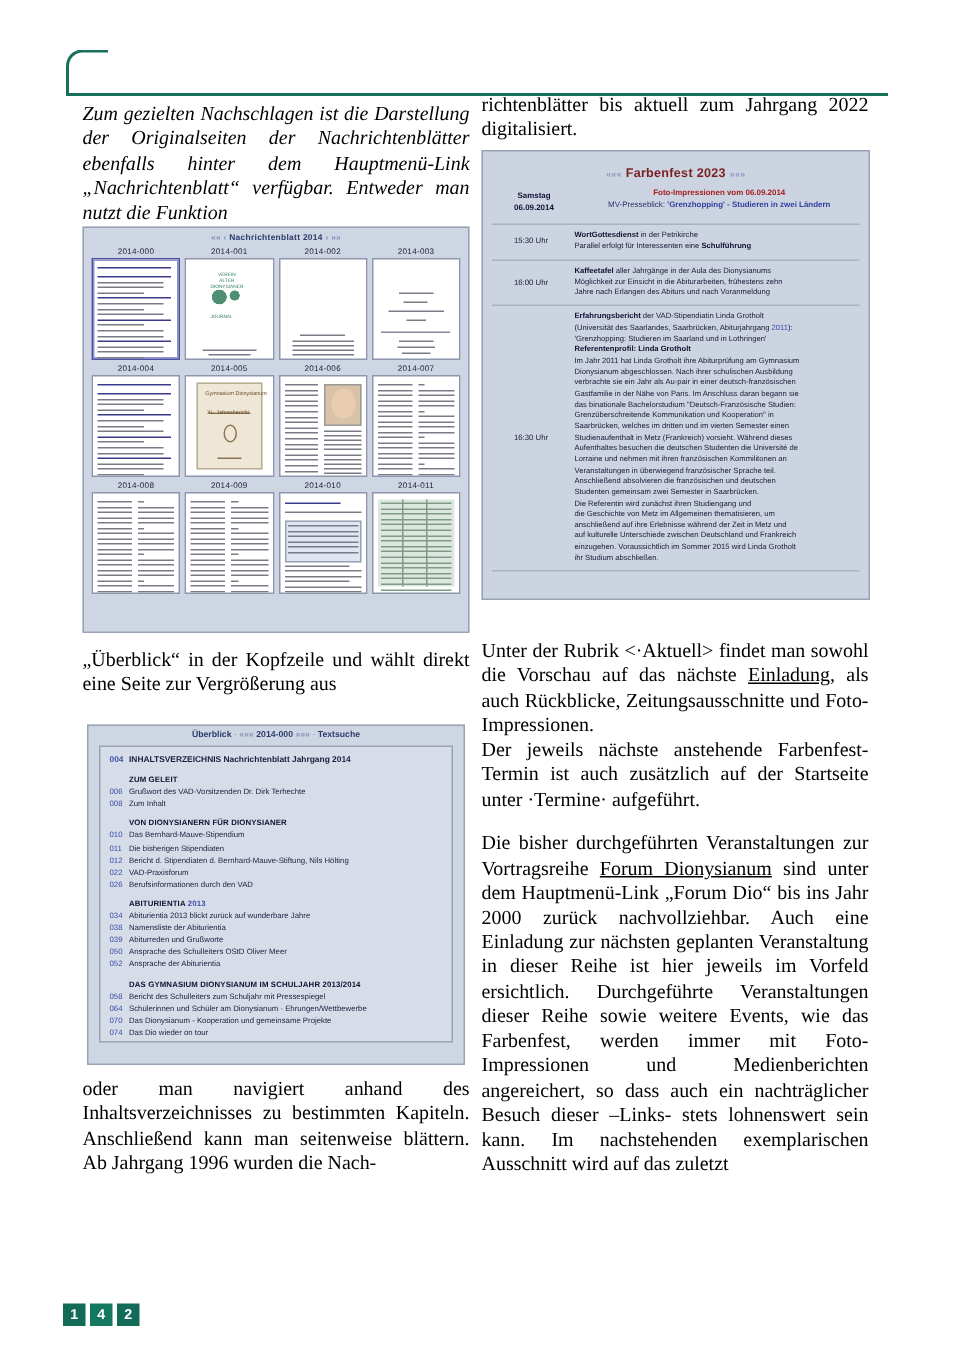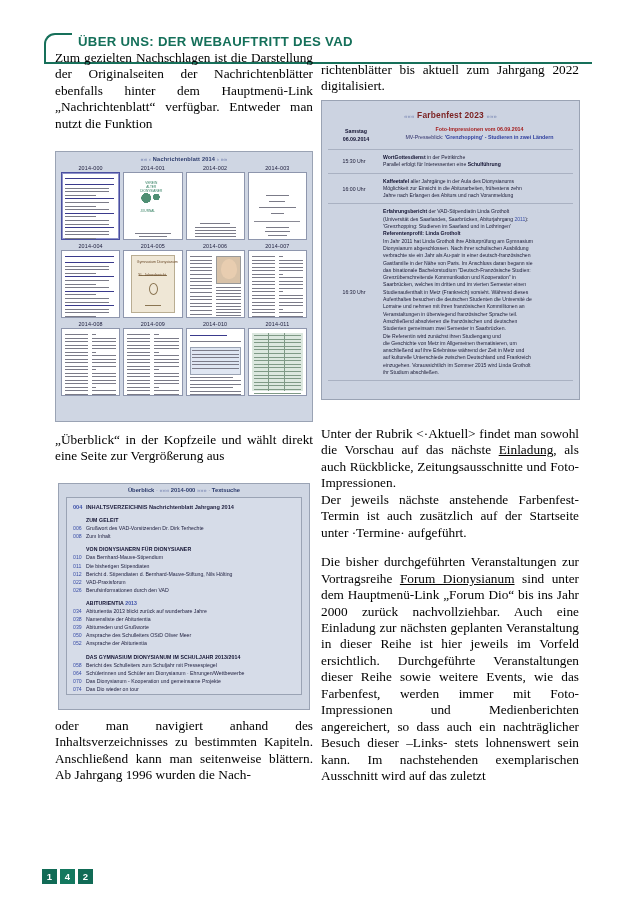--- a/index.html
+++ b/index.html
@@ -28,21 +28,21 @@
     font-family:"Liberation Sans", sans-serif;
     font-weight:bold;font-size:13.2px;letter-spacing:0.3px;
     color:#15705a;
   }
   .header-rule{
     position:absolute;left:0;top:30px;width:548px;height:2px;background:#17705a;
   }
 
   
   .col{position:absolute;width:258px;}
-  .col-left{left:55px;top:50px;}
+  .col-left{left:55px;top:68px;font-style:italic;}
   .col-right{left:321px;top:62px;}
 
   p.body{
     margin:0 0 0 0;
     font-size:13.3px;
     line-height:16.45px;
     text-align:justify;
     text-justify:inter-word;
     hyphens:none;
   }
@@ -151,21 +151,20 @@
   .folio span.mid{background:#13785f;}
 </style>
 </head>
 <body>
 
 <div class="page">
 
   <div class="header-wrap">
     <div class="header-bar">
       <div class="header-corner"></div>
-      <div class="header-title">ÜBER UNS: DER WEBAUFTRITT DES VAD</div>
     </div>
     <div class="header-rule"></div>
   </div>
 
   <div class="col col-left">
     <p class="body">Zum gezielten Nachschlagen ist die Darstellung der Originalseiten der Nachrichtenblätter ebenfalls hinter dem Hauptmenü-Link „Nachrichtenblatt“ verfügbar. Entweder man nutzt die Funktion</p>
   </div>
 
   <div class="fig fig-nb">
     <div class="cap">

